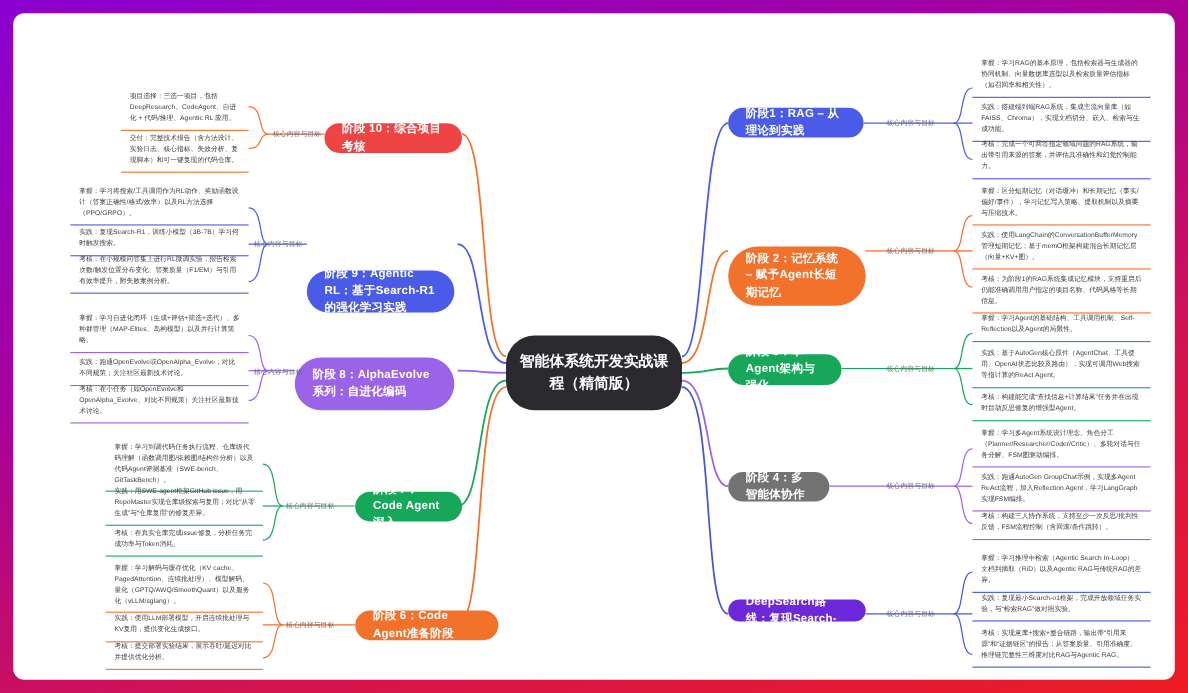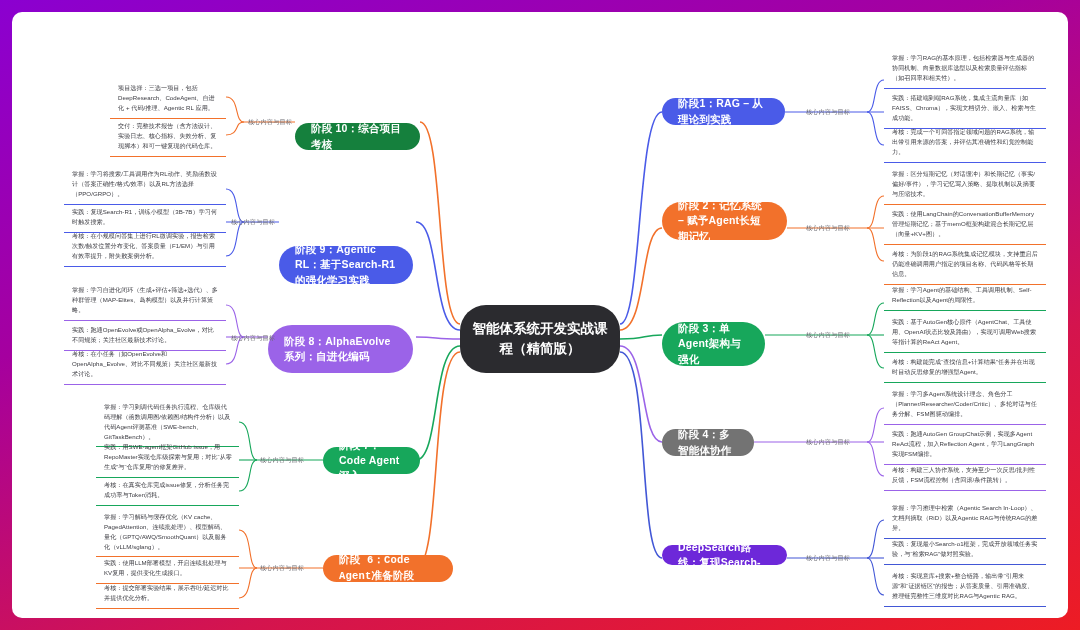--- a/index.html
+++ b/index.html
@@ -119,35 +119,35 @@
   <div class="detail bb" style="left:872px;top:36px;width:162px;color:#4A5BE8;">
     <span>掌握：学习RAG的基本原理，包括检索器与生成器的协同机制、向量数据库选型以及检索质量评估指标（如召回率和相关性）。</span>
     </div>
   <div class="detail bb" style="left:872px;top:76px;width:162px;color:#4A5BE8;">
     <span>实践：搭建端到端RAG系统，集成主流向量库（如FAISS、Chroma），实现文档切分、嵌入、检索与生成功能。</span>
     </div>
   <div class="detail bb" style="left:872px;top:110px;width:162px;color:#4A5BE8;">
     <span>考核：完成一个可回答指定领域问题的RAG系统，输出带引用来源的答案，并评估其准确性和幻觉控制能力。</span>
     </div>
 
-  <div class="node" style="left:650px;top:190px;width:125px;height:38px;background:#F2712B;">
+  <div class="node" style="left:650px;top:212px;width:125px;height:54px;background:#F2712B;">
     <span>阶段 2：记忆系统 – 赋予Agent长短期记忆</span>
   </div>
   <div class="conn-label" style="left:794px;top:212px;">核心内容与目标</div>
   <div class="detail bb" style="left:872px;top:152px;width:162px;color:#F2712B;">
     <span>掌握：区分短期记忆（对话缓冲）和长期记忆（事实/偏好/事件），学习记忆写入策略、提取机制以及摘要与压缩技术。</span>
     </div>
   <div class="detail bb" style="left:872px;top:192px;width:162px;color:#F2712B;">
     <span>实践：使用LangChain的ConversationBufferMemory管理短期记忆；基于memO框架构建混合长期记忆层（向量+KV+图）。</span>
     </div>
   <div class="detail bb" style="left:872px;top:232px;width:162px;color:#F2712B;">
     <span>考核：为阶段1的RAG系统集成记忆模块，支持重启后仍能准确调用用户指定的项目名称、代码风格等长期信息。</span>
     </div>
 
-  <div class="node" style="left:650px;top:310px;width:103px;height:44px;background:#17A75B;">
+  <div class="node" style="left:650px;top:310px;width:103px;height:28px;background:#17A75B;">
     <span>阶段 3：单Agent架构与强化</span>
   </div>
   <div class="conn-label" style="left:794px;top:319px;">核心内容与目标</div>
   <div class="detail bb" style="left:872px;top:268px;width:162px;color:#17A75B;">
     <span>掌握：学习Agent的基础结构、工具调用机制、Self-Reflection以及Agent的局限性。</span>
     </div>
   <div class="detail bb" style="left:872px;top:300px;width:162px;color:#17A75B;">
     <span>实践：基于AutoGen核心原件（AgentChat、工具使用、OpenAI状态比较及路由），实现可调用Web搜索等指计算的ReAct Agent。</span>
     </div>
   <div class="detail bb" style="left:872px;top:340px;width:162px;color:#17A75B;">
@@ -175,21 +175,21 @@
   <div class="detail bb" style="left:872px;top:486px;width:162px;color:#4257D6;">
     <span>掌握：学习推理中检索（Agentic Search In-Loop）、文档判摘取（RiD）以及Agentic RAG与传统RAG的差异。</span>
     </div>
   <div class="detail bb" style="left:872px;top:522px;width:162px;color:#4257D6;">
     <span>实践：复现最小Search-o1框架，完成开放领域任务实验，与“检索RAG”做对照实验。</span>
     </div>
   <div class="detail bb" style="left:872px;top:554px;width:162px;color:#4257D6;">
     <span>考核：实现意库+搜索+整合链路，输出带“引用来源”和“证据链区”的报告；从答案质量、引用准确度、推理链完整性三维度对比RAG与Agentic RAG。</span>
     </div>
 
-  <div class="node" style="left:283px;top:111px;width:125px;height:27px;background:#15803d;justify-content:center;">
+  <div class="node" style="left:283px;top:100px;width:125px;height:27px;background:#ef4444;justify-content:center;">
     <span>阶段 10：综合项目考核</span>
   </div>
   <div class="conn-label" style="left:236px;top:106px;">核心内容与目标</div>
   <div class="detail bb" style="left:98px;top:66px;width:116px;color:#F2712B;">
     <span>项目选择：三选一项目，包括DeepResearch、CodeAgent、自进化 + 代码/推理、Agentic RL 应用。</span>
     </div>
   <div class="detail bb" style="left:98px;top:104px;width:116px;color:#F2712B;">
     <span>交付：完整技术报告（含方法设计、实验日志、核心指标、失效分析、复现脚本）和可一键复现的代码仓库。</span>
     </div>
 
@@ -228,21 +228,21 @@
   <div class="detail bb" style="left:84px;top:385px;width:143px;color:#17A75B;">
     <span>掌握：学习到调代码任务执行流程、仓库级代码理解（函数调用图/依赖图/结构件分析）以及代码Agent评测基准（SWE-bench、GitTaskBench）。</span>
     </div>
   <div class="detail bb" style="left:84px;top:425px;width:143px;color:#17A75B;">
     <span>实践：用SWE-agent框架GitHub issue，用RepoMaster实现仓库级探索与复用；对比“从零生成”与“仓库复用”的修复差异。</span>
     </div>
   <div class="detail bb" style="left:84px;top:463px;width:143px;color:#17A75B;">
     <span>考核：在真实仓库完成issue修复，分析任务完成功率与Token消耗。</span>
     </div>
 
-  <div class="node" style="left:311px;top:543px;width:130px;height:27px;background:#F2712B;justify-content:center;font-family:Liberation Mono, monospace;">
+  <div class="node" style="left:311px;top:543px;width:130px;height:27px;background:#F2712B;justify-content:center;">
     <span>阶段 6：Code Agent准备阶段</span>
   </div>
   <div class="conn-label" style="left:248px;top:552px;">核心内容与目标</div>
   <div class="detail bb" style="left:84px;top:495px;width:143px;color:#F2712B;">
     <span>掌握：学习解码与缓存优化（KV cache、PagedAttention、连续批处理）、模型解码、量化（GPTQ/AWQ/SmoothQuant）以及服务化（vLLM/sglang）。</span>
     </div>
   <div class="detail bb" style="left:84px;top:541px;width:143px;color:#F2712B;">
     <span>实践：使用LLM部署模型，开启连续批处理与KV复用，提供变化生成接口。</span>
     </div>
   <div class="detail bb" style="left:84px;top:566px;width:143px;color:#F2712B;">

